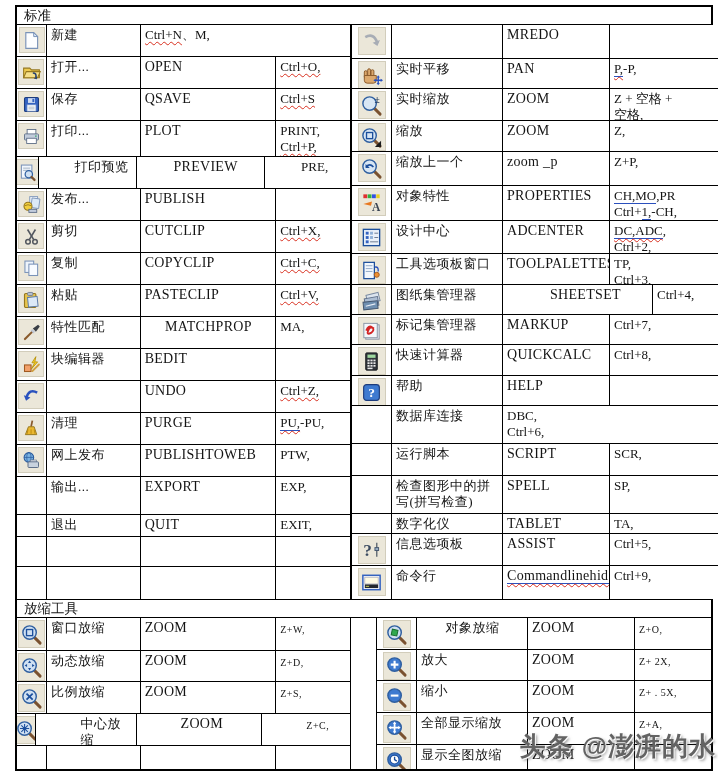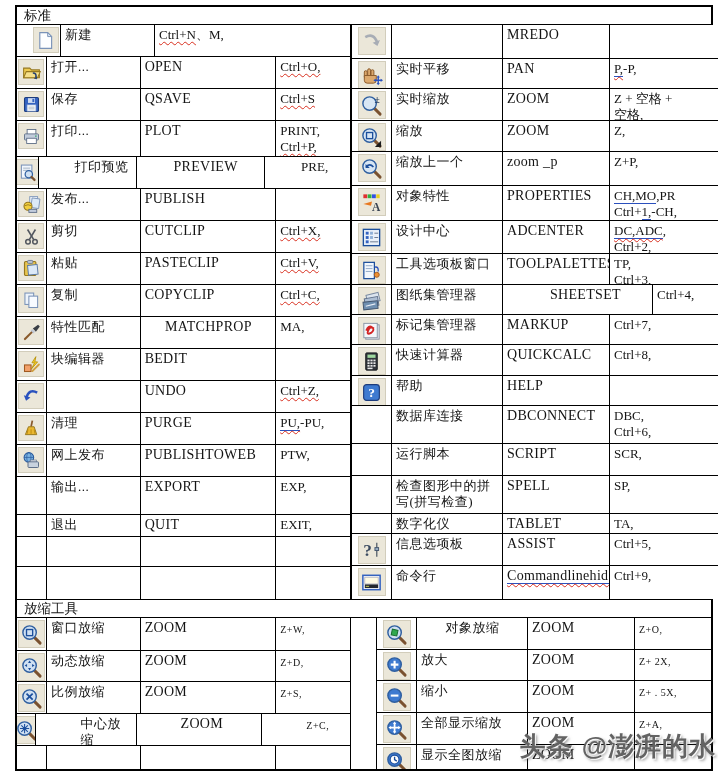--- a/index.html
+++ b/index.html
@@ -47,21 +47,21 @@
     text-shadow:1px 1px 0 #fafafa,2px 2px 3px rgba(70,70,70,0.55);
   }
 </style>
 </head>
 <body>
 
 <div class="sheet">
   <div class="sec-header">标准</div>
   <div class="sec-body" id="body0">
     <div class="htable left tiles-sm" id="t0l">
-        <div class="trow" style="height: 32px; padding-left: 14px;">
+        <div class="trow" style="height: 32px;">
           <div class="cell c-icon" style="width: 30px;">
             <div class="tile">
               <svg viewBox="0 0 24 24">
                 <path d="M5.5 3h9l4.5 4.5V21h-13.5z" fill="#fdfeff" stroke="#7a93b8" stroke-width="1.3"></path>
                 <path d="M14.5 3v4.5H19z" fill="#dce9f7" stroke="#7a93b8" stroke-width="1.1"></path>
               </svg>
             </div>
           </div>
           <div class="cell c-name" style="width: 94px;"><span>新建</span></div>
           <div class="cell c-short" style="width: 74px;"><span class="seg rw">Ctrl+N</span><span class="seg">、M,</span></div>
@@ -157,42 +157,42 @@
             </div>
           </div>
           <div class="cell c-name" style="width: 94px;"><span>剪切</span></div>
           <div class="cell c-cmd" style="width: 136px;"><span>CUTCLIP</span></div>
           <div class="cell c-short" style="width: 74px;"><span class="seg rw">Ctrl+X,</span></div>
         </div>
         <div class="trow" style="height: 32px;">
           <div class="cell c-icon" style="width: 30px;">
             <div class="tile">
               <svg viewBox="0 0 24 24">
+                <rect x="4.5" y="3.5" width="10" height="13" fill="#eef4fb" stroke="#7a93b8" stroke-width="1.2"></rect>
+                <rect x="9" y="7" width="10" height="13" fill="#f8fbff" stroke="#7a93b8" stroke-width="1.2"></rect>
+              </svg>
+            </div>
+          </div>
+          <div class="cell c-name" style="width: 94px;"><span>复制</span></div>
+          <div class="cell c-cmd" style="width: 136px;"><span>COPYCLIP</span></div>
+          <div class="cell c-short" style="width: 74px;"><span class="seg rw">Ctrl+C,</span></div>
+        </div>
+        <div class="trow" style="height: 32px;">
+          <div class="cell c-icon" style="width: 30px;">
+            <div class="tile">
+              <svg viewBox="0 0 24 24">
                 <rect x="4" y="4" width="13" height="16" rx="1.5" fill="#e7c44d" stroke="#96781f" stroke-width="1.3"></rect>
                 <rect x="7.5" y="2.8" width="6" height="3.4" rx="1" fill="#b9c2d0" stroke="#6a7890"></rect>
                 <rect x="8" y="8" width="11" height="11" fill="#dce9f7" stroke="#5a7aa8" stroke-width="1.1" transform="rotate(-6 13.5 13.5)"></rect>
               </svg>
             </div>
           </div>
           <div class="cell c-name" style="width: 94px;"><span>粘贴</span></div>
           <div class="cell c-cmd" style="width: 136px;"><span>PASTECLIP</span></div>
           <div class="cell c-short" style="width: 74px;"><span class="seg rw">Ctrl+V,</span></div>
-        </div>
-        <div class="trow" style="height: 32px;">
-          <div class="cell c-icon" style="width: 30px;">
-            <div class="tile">
-              <svg viewBox="0 0 24 24">
-                <rect x="4.5" y="3.5" width="10" height="13" fill="#eef4fb" stroke="#7a93b8" stroke-width="1.2"></rect>
-                <rect x="9" y="7" width="10" height="13" fill="#f8fbff" stroke="#7a93b8" stroke-width="1.2"></rect>
-              </svg>
-            </div>
-          </div>
-          <div class="cell c-name" style="width: 94px;"><span>复制</span></div>
-          <div class="cell c-cmd" style="width: 136px;"><span>COPYCLIP</span></div>
-          <div class="cell c-short" style="width: 74px;"><span class="seg rw">Ctrl+C,</span></div>
         </div>
         <div class="trow" style="height: 32px;">
           <div class="cell c-icon" style="width: 30px;">
             <div class="tile">
               <svg viewBox="0 0 24 24">
                 <line x1="4.5" y1="19.5" x2="13" y2="11" stroke="#8a5a2b" stroke-width="2.4" stroke-linecap="round"></line>
                 <rect x="11.2" y="9.2" width="4.6" height="2.6" fill="#c0c8d4" transform="rotate(45 13.5 10.5)"></rect>
                 <path d="M13.5 7.5l3.5 3.5 4.5-6-2-2z" fill="#3a3f46"></path>
               </svg>
             </div>
@@ -486,21 +486,20 @@
               </svg>
             </div>
           </div>
           <div class="cell c-name" style="width: 111px;"><span>帮助</span></div>
           <div class="cell c-cmd" style="width: 107px;"><span>HELP</span></div>
           <div class="cell c-short" style="width: 76px;"></div>
         </div>
         <div class="trow" style="height: 38px;">
           <div class="cell c-icon" style="width: 40px;"></div>
           <div class="cell c-name" style="width: 111px;"><span>数据库连接</span></div>
-          <div class="cell c-cmd" style="width: 107px;"><span>DBCONNECT</span></div>
           <div class="cell c-short" style="width: 76px;"><span class="seg">DBC,</span><br><span class="seg">Ctrl+6,</span></div>
         </div>
         <div class="trow" style="height: 32px;">
           <div class="cell c-icon" style="width: 40px;"></div>
           <div class="cell c-name" style="width: 111px;"><span>运行脚本</span></div>
           <div class="cell c-cmd" style="width: 107px;"><span>SCRIPT</span></div>
           <div class="cell c-short" style="width: 76px;"><span class="seg">SCR,</span></div>
         </div>
         <div class="trow" style="height: 38px;">
           <div class="cell c-icon" style="width: 40px;"></div>

